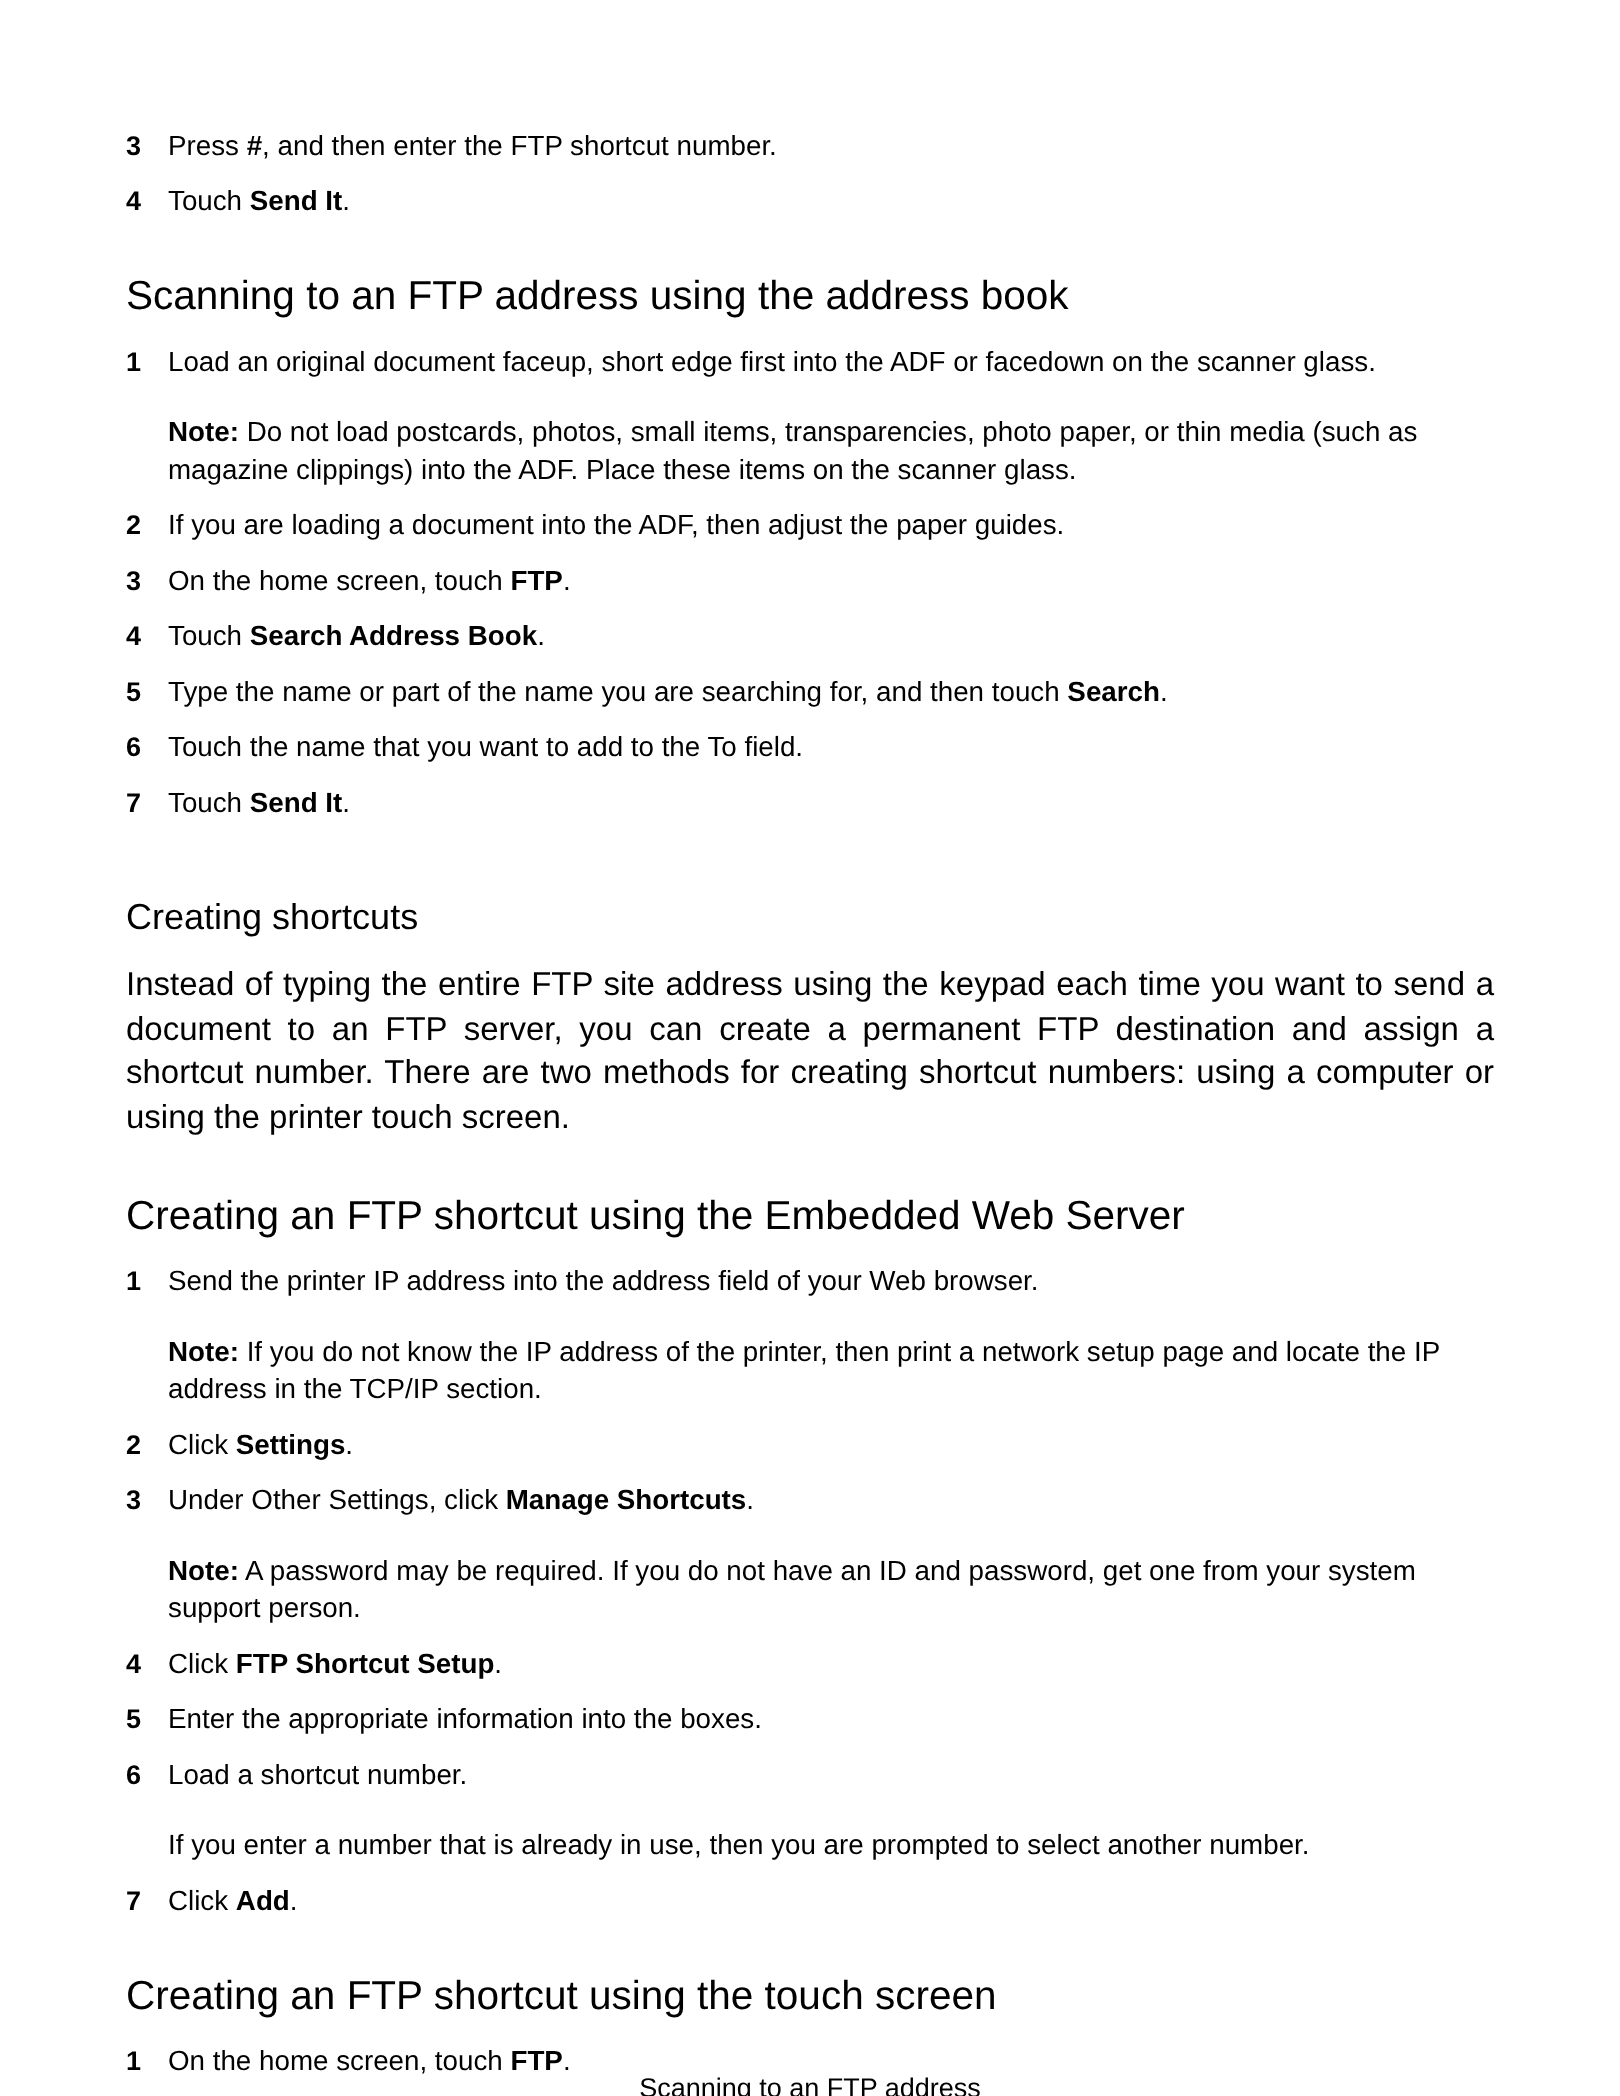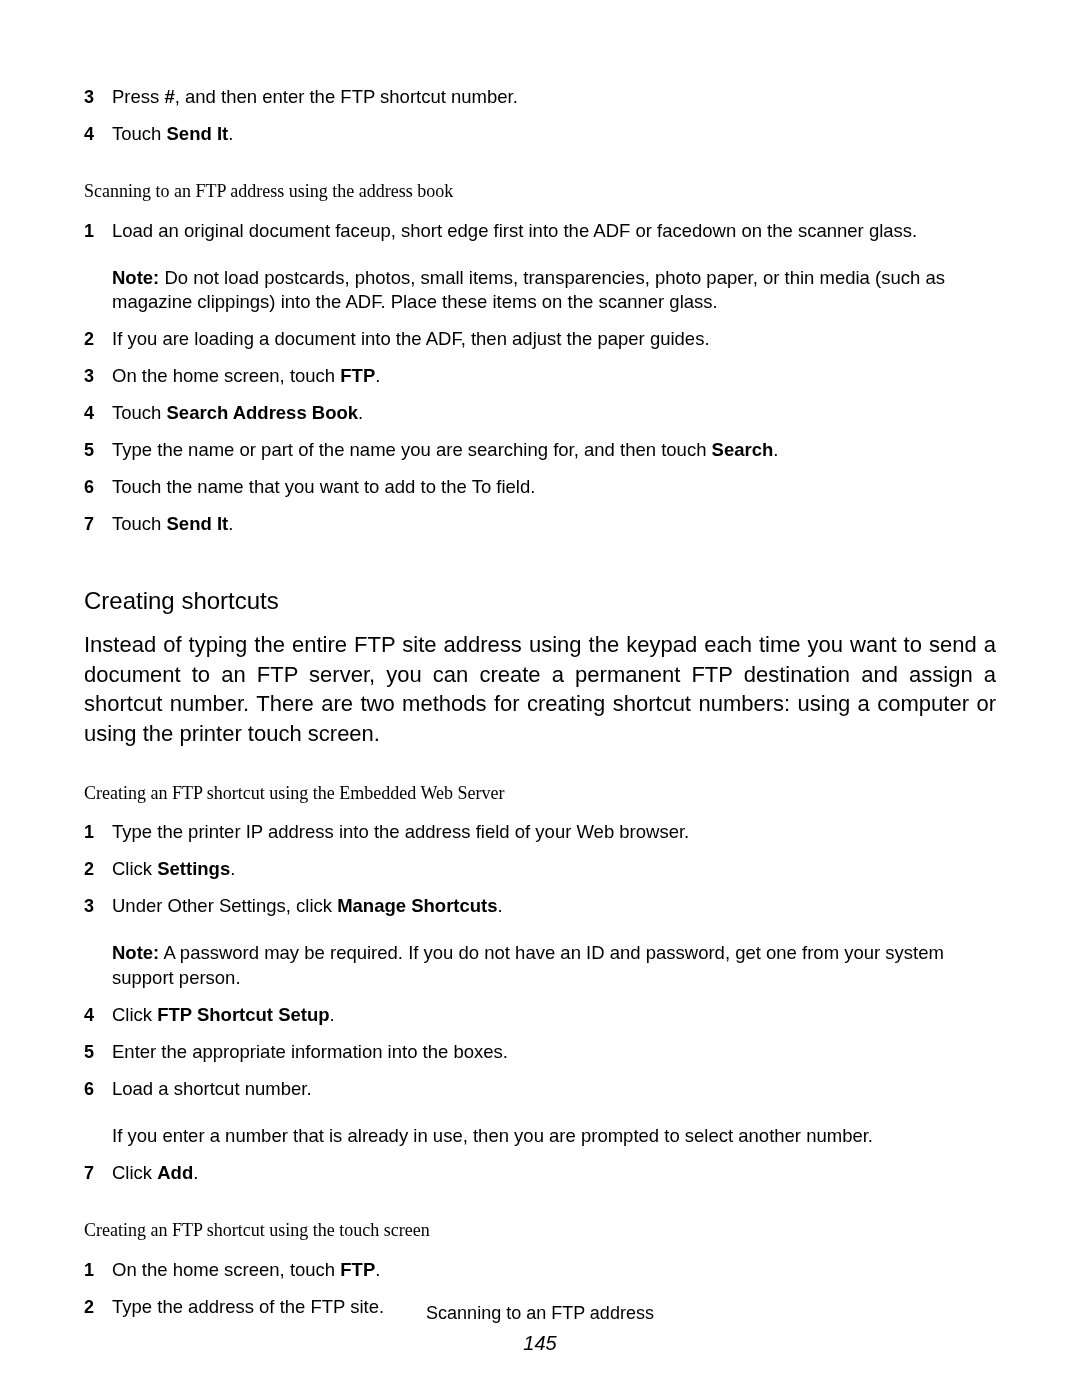--- a/index.html
+++ b/index.html
@@ -34,23 +34,23 @@
     top: 0;
     font-weight: 700;
     font-size: 18px;
   }
   .subnote {
     margin-top: 22px;
     margin-bottom: 4px;
     line-height: 1.35;
   }
   h3.subheading {
-    font-family: Liberation Serif, serif;
+    font-family: Liberation Sans, sans-serif;
     font-weight: 400;
-    font-size: 18px;
+    font-size: 27px;
     margin: 34px 0 16px 0;
     line-height: 1.2;
   }
   h2.section {
     font-family: Arial, "Helvetica Neue", sans-serif;
     font-weight: 400;
     font-size: 24px;
     margin: 50px 0 14px 0;
     line-height: 1.2;
   }
@@ -128,21 +128,22 @@
       </li>
     </ol>
 
   <h2 class="section">Creating shortcuts</h2>
   <p class="intro">Instead of typing the entire FTP site address using the keypad each time you want to send a document to an FTP server, you can create a permanent FTP destination and assign a shortcut number. There are two methods for creating shortcut numbers: using a computer or using the printer touch screen.</p>
 
   <h3 class="subheading">Creating an FTP shortcut using the Embedded Web Server</h3>
   <ol class="steps">
       <li>
         <span class="num">1</span>
-        <div class="step-body"><span>Type the printer IP address into the address field of your Web browser.</span></div>
+        <div class="step-body"><span>Send the printer IP address into the address field of your Web browser.</span></div>
+        <div class="subnote"><span class="b">Note:</span><span> If you do not know the IP address of the printer, then print a network setup page and locate the IP address in the TCP/IP section.</span></div>
       </li>
       <li>
         <span class="num">2</span>
         <div class="step-body"><span>Click </span><span class="b">Settings</span><span>.</span></div>
       </li>
       <li>
         <span class="num">3</span>
         <div class="step-body"><span>Under Other Settings, click </span><span class="b">Manage Shortcuts</span><span>.</span></div>
         <div class="subnote"><span class="b">Note:</span><span> A password may be required. If you do not have an ID and password, get one from your system support person.</span></div>
       </li>

